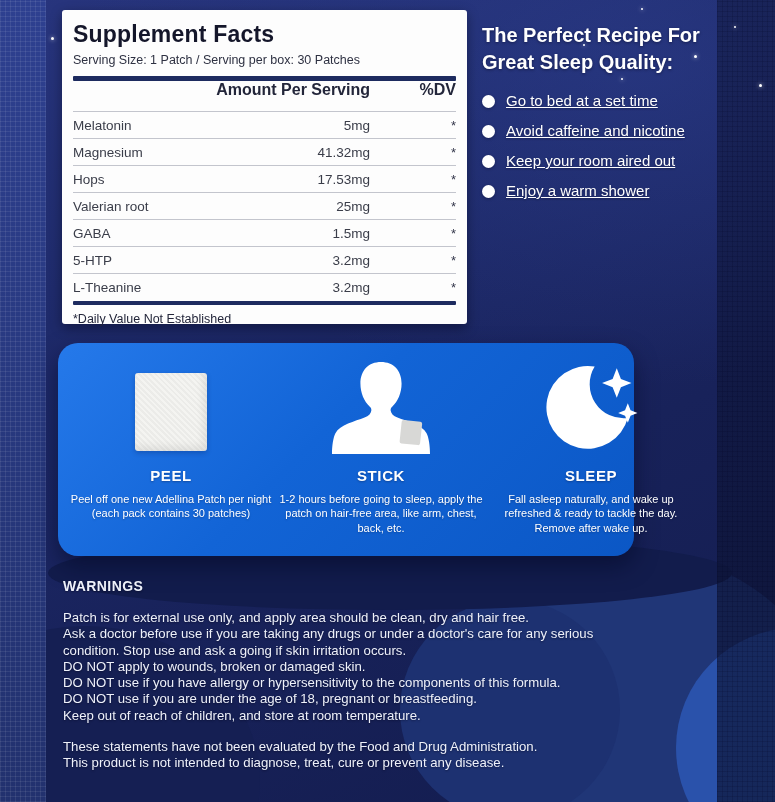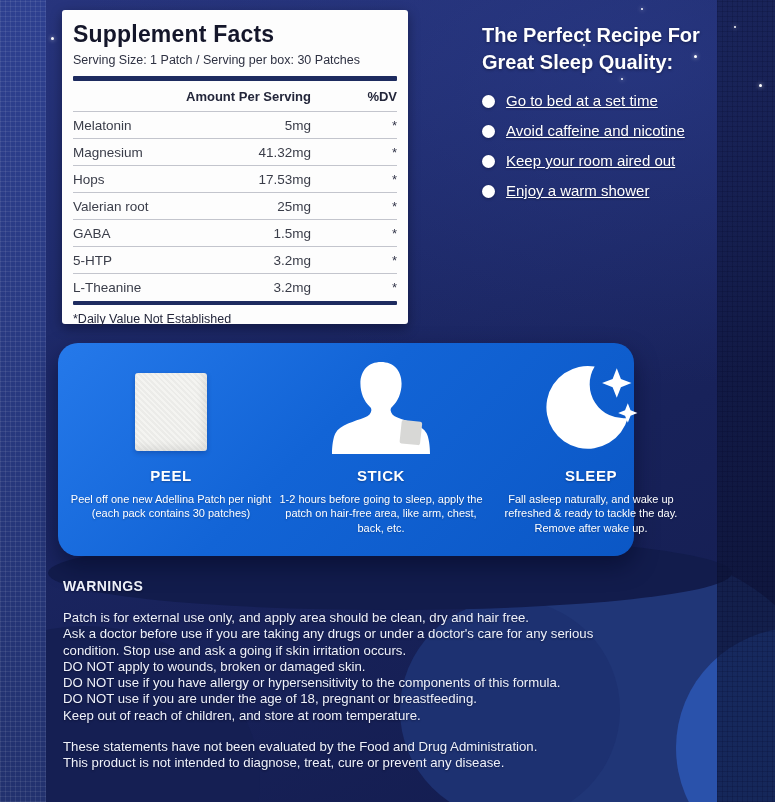--- a/index.html
+++ b/index.html
@@ -28,28 +28,28 @@
   .cloud{position:absolute;border-radius:50%;z-index:0;}
   .cloud-big{left:438px;top:552px;width:390px;height:340px;background:#203677;}
   .cloud-mid{left:400px;top:600px;width:220px;height:220px;background:#1d3171;}
   .cloud-light{left:676px;top:628px;width:240px;height:240px;background:#2a52ab;}
   .cloud-darkleft{left:-90px;top:626px;width:350px;height:310px;background:#151f53;}
   .swoosh{position:absolute;left:48px;top:536px;width:684px;height:74px;background:#121c4c;border-radius:50%;z-index:0;}
   .star{position:absolute;background:#fff;border-radius:50%;z-index:2;box-shadow:0 0 4px rgba(255,255,255,.8);}
 
   
   .facts{
-    position:absolute;left:62px;top:10px;width:346px;height:314px;z-index:3;
+    position:absolute;left:62px;top:10px;width:405px;height:314px;z-index:3;
     background:#fdfdfd;border-radius:3px;box-sizing:border-box;
     padding:10px 11px 0;color:#23253a;box-shadow:0 4px 12px rgba(0,0,15,.4);
   }
   .facts-title{font-size:23px;font-weight:800;color:#14162a;letter-spacing:.2px;margin:1px 0 5px;}
   .facts-serving{font-size:12.5px;color:#2e3142;margin-bottom:9px;}
   .bar-thick{height:5px;background:#1d2b5f;border-radius:1px;}
-  .facts-header{display:flex;align-items:center;height:30px;font-size:13px;font-weight:700;color:#23263a;}
+  .facts-header{display:flex;align-items:flex-start;height:30px;font-size:16px;font-weight:700;color:#23263a;}
   .h-amount{margin-left:auto;}
   .h-dv{width:86px;text-align:right;}
   .sep{height:1px;background:#c3c5cd;}
   .frow{display:flex;align-items:center;height:26px;font-size:13.5px;color:#3a3d49;}
   .r-amount{margin-left:auto;}
   .r-dv{width:86px;text-align:right;font-size:13px;color:#33364a;}
   .bar-thick2{height:4px;background:#1d2b5f;border-radius:1px;margin-top:1px;}
   .facts-foot{font-size:12.5px;color:#23263a;padding:7px 0;}
 
   

